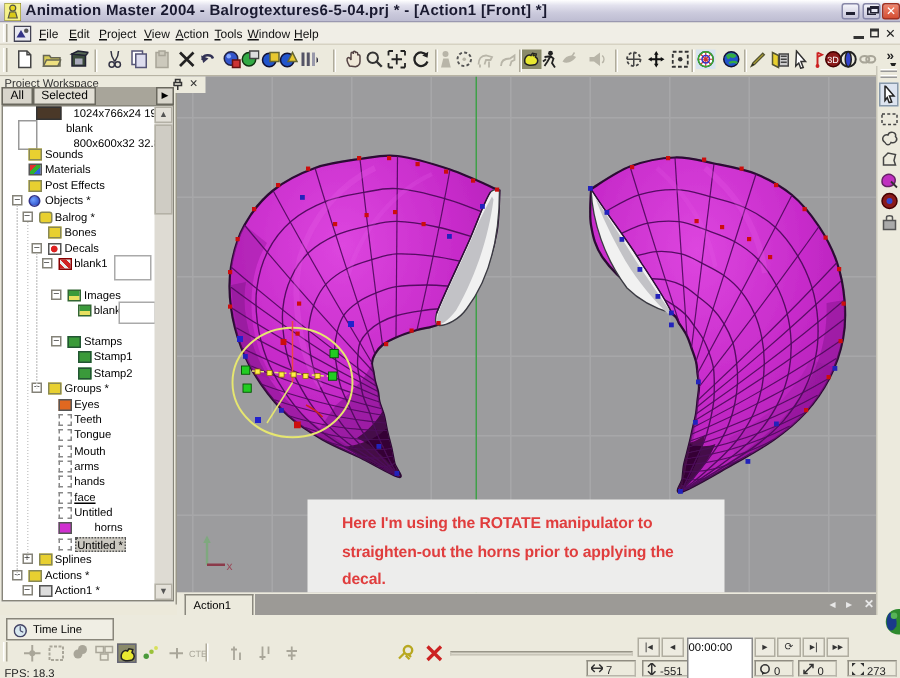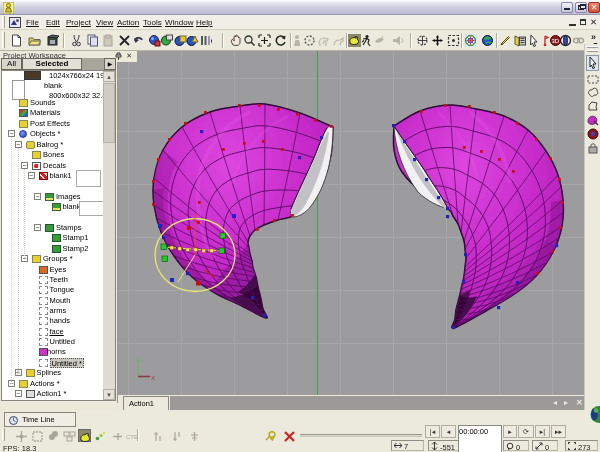--- a/index.html
+++ b/index.html
@@ -5,21 +5,21 @@
 html,body{width:600px;height:452px;overflow:hidden;}
 #app{position:relative;width:600px;height:452px;font-family:"Liberation Sans",sans-serif;background:#ece9da;overflow:hidden;}
 .abs{position:absolute;}
 
 #title{left:0;top:0;width:600px;height:15px;background:linear-gradient(#ffffff 0%,#e3e2ee 25%,#cccbdd 60%,#bebdd2 100%);border-bottom:1px solid #9a98b0;}
 #title .txt{position:absolute;left:17px;top:2px;font-size:10px;font-weight:bold;color:#1a1a30;letter-spacing:0.2px;white-space:nowrap;}
 .tbtn{position:absolute;top:2px;width:12px;height:11px;border-radius:2px;background:linear-gradient(#f4f4fa,#c8c6da);border:1px solid #8888a8;color:#223;font-size:8px;line-height:9px;text-align:center;}
 #btnclose{background:linear-gradient(#f0876f,#d44e33);border:1px solid #a03020;color:#fff;}
 
 #menu{left:0;top:15px;width:600px;height:15px;background:#f0eee6;border-bottom:1px solid #d6d2c2;}
-#menu span.mi{position:absolute;top:2.5px;font-size:8px;color:#111;text-decoration:underline;}
+#menu span.mi{position:absolute;top:2.5px;font-size:8px;color:#111;}
 #menu span.mi u{text-decoration:underline;}
 
 #tbar{left:0;top:30px;width:600px;height:21px;background:#eceadd;border-bottom:1px solid #b8b4a4;}
 .grip{position:absolute;width:3px;height:16px;border-left:1px solid #fff;border-right:1px solid #a8a494;top:2px;}
 .sep{position:absolute;width:2px;height:15px;border-left:1px solid #b0ac9c;border-right:1px solid #fff;top:3px;}
 .ic{position:absolute;width:13px;height:13px;top:3px;}
 
 #lpanel{left:0;top:51px;width:118px;height:352px;background:#eceadd;border-right:1px solid #9a978a;}
 #lphead{position:absolute;left:0;top:0;width:137px;height:11px;font-size:7.5px;color:#333;padding-left:3px;background:#eceadd;}
 #tabs{position:absolute;left:1px;top:7px;width:115px;height:12px;background:#a8a59a;}
@@ -50,20 +50,21 @@
 </style></head>
 <body>
 <div id="app">
 
 <div class="abs" id="title">
   <svg class="abs" style="left:3px;top:2px" width="11" height="12" viewBox="0 0 11 12">
         <rect x="0" y="0" width="11" height="12" fill="#f6f28a" stroke="#7a7420" stroke-width="0.7"></rect>
         <circle cx="5.5" cy="3.4" r="2" fill="#e8d820" stroke="#554" stroke-width="0.8"></circle>
         <path d="M2.5 10 L3.6 6 L7.4 6 L8.5 10 Z" fill="#d8c818" stroke="#554" stroke-width="0.8"></path>
       </svg>
+  <span class="txt">Animation Master 2004 - Balrogtextures6-5-04.prj * - [Action1 [Front] *]</span>
   <div class="tbtn" style="left:561px">
         <div style="position:absolute;left:2px;bottom:2px;width:6px;height:2px;background:#223"></div>
       </div>
   <div class="tbtn" style="left:575px">
         <div style="position:absolute;left:2px;top:2px;width:6px;height:5px;border:1px solid #223;border-top-width:2px"></div>
         <div style="position:absolute;left:4px;top:1px;width:6px;height:5px;border:1px solid #223;border-top-width:2px;background:#e8e8f4"></div>
       </div>
   <div class="tbtn" id="btnclose" style="left:588px">✕</div>
 </div>
 
@@ -480,31 +481,32 @@
   </g>
 
   <g>
     <line x1="138" y1="360" x2="138" y2="376.5" stroke="#7fa87f" stroke-width="1.6"></line>
     <path d="M138,357 L135.5,362 L140.5,362 Z" fill="#7fa87f"></path>
     <line x1="138" y1="376.5" x2="150" y2="376.5" stroke="#8b3a4a" stroke-width="1.6"></line>
     <text x="151" y="380" font-size="8" fill="#9b4a5a" font-family="Liberation Sans">x</text>
   </g>
 </svg>
 
+<div class="abs" id="cap">Here I'm using the ROTATE manipulator to<br>straighten-out the horns prior to applying the<br>decal.</div>
 
 <div class="abs" id="lpanel">
   <div id="lphead">Project Workspace
     <svg style="position:absolute;right:15px;top:1px" width="7" height="8" viewBox="0 0 7 8">
           <path d="M1 3 L6 3 L6 5 L1 5Z M3.5 5 L3.5 8 M2 3 L2 1 L5 1 L5 3" stroke="#333" fill="none"></path>
         </svg>
     <span style="position:absolute;right:5px;top:1px;font-size:7px;color:#333">✕</span>
   </div>
   <div id="tabs">
     <div class="tab" style="left:0px;width:21px;">All</div>
-    <div class="tab" style="left:21px;width:60px;font-weight:bold;background:#e2dfd5;">Selected</div>
+    <div class="tab" style="left:21px;width:42px;font-weight:normal;background:#e2dfd5;">Selected</div>
     <div class="tab" style="left:103px;width:12px;font-size:6px;line-height:10px;">▶</div>
   </div>
   <div id="treebox">
         <div id="tree">
           <div style="position:absolute;left:22px;top:0px;width:17px;height:9px;background:#4a3828;border:1px solid #333"></div>
           <div class="trow" style="left:47px;top:0px">1024x766x24 19...</div>
           <div style="position:absolute;left:10px;top:9px;width:13px;height:20px;background:#fff;border:1px solid #999"></div>
           <div class="trow" style="left:42px;top:10px">blank</div>
           <div class="trow" style="left:47px;top:20px">800x600x32 32.8...</div>
           <div class="ti" style="left:17px;top:28px;background:#e8d030;border:1px solid #885;"></div>
@@ -554,21 +556,21 @@
           <div class="trow" style="left:47.5px;top:225px;">Mouth</div>
           <div class="ti" style="left:36.5px;top:236px;background:#fff;border:1px dashed #888;"></div>
           <div class="trow" style="left:47.5px;top:235px;">arms</div>
           <div class="ti" style="left:36.5px;top:246px;background:#fff;border:1px dashed #888;"></div>
           <div class="trow" style="left:47.5px;top:245px;">hands</div>
           <div class="ti" style="left:36.5px;top:257px;background:#fff;border:1px dashed #888;"></div>
           <div class="trow" style="left:47.5px;top:256px;text-decoration:underline;">face</div>
           <div class="ti" style="left:36.5px;top:267px;background:#fff;border:1px dashed #888;"></div>
           <div class="trow" style="left:47.5px;top:266px;">Untitled</div>
           <div class="ti" style="left:36.5px;top:277px;background:#d030d0;border:1px solid #555;"></div>
-          <div class="trow" style="left:45px;top:276px;">horns</div>
+          <div class="trow" style="left:61px;top:276px;">horns</div>
           <div class="ti" style="left:36.5px;top:288px;background:#fff;border:1px dashed #888;"></div>
           <div class="trow" style="left:47.5px;top:287px;background:#cbc8c0;border:1px dotted #555;padding:0 1px;">Untitled *</div>
           <div class="eb" style="left:12.5px;top:298px">+</div>
           <div class="ti" style="left:23.5px;top:298px;background:#e8d030;border:1px solid #885;"></div>
           <div class="trow" style="left:34.5px;top:297px;">Splines</div>
           <div class="eb" style="left:6px;top:309px">−</div>
           <div class="ti" style="left:17px;top:309px;background:#e8d030;border:1px solid #885;"></div>
           <div class="trow" style="left:28px;top:308px;">Actions *</div>
           <div class="eb" style="left:12.5px;top:319px">−</div>
           <div class="ti" style="left:23.5px;top:319px;background:#ddd;border:1px solid #555;"></div>

